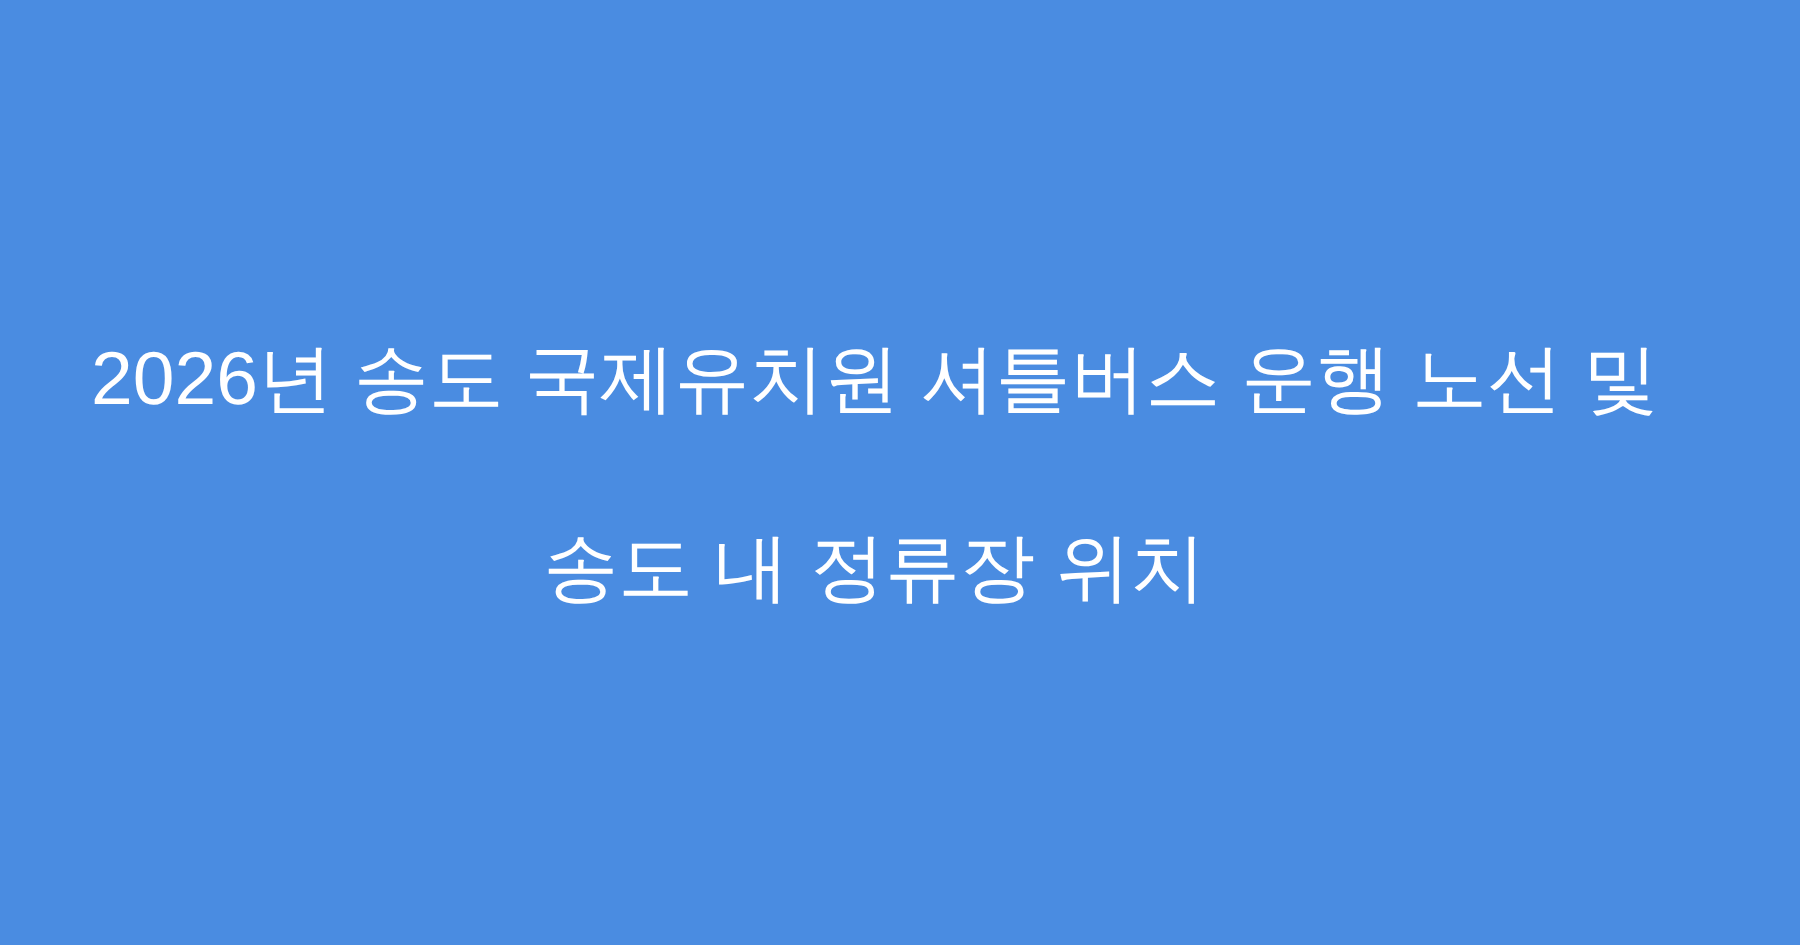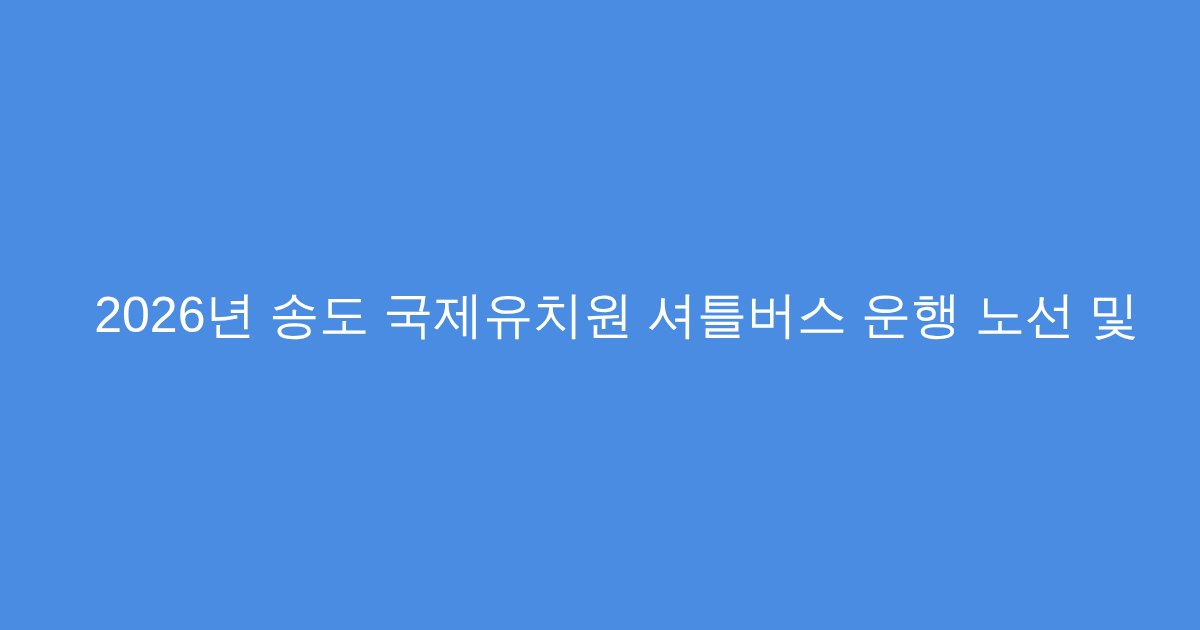--- a/index.html
+++ b/index.html
@@ -15,21 +15,20 @@
     font-family: "Liberation Sans", "DejaVu Sans", sans-serif;
   }
 
   #card {
     position: relative;
     width: 1200px;
     height: 630px;
     box-sizing: border-box;
     display: flex;
     align-items: center;
-    justify-content: center;
     background: #4a8ce1;
     padding-left: 33px;
   }
 
   #title-block {
     width: 1100px;
     margin: 0;
     padding: 0;
     text-align: center;
     color: #ffffff;
@@ -47,15 +46,16 @@
     display: block;
   }
 </style>
 </head>
 <body>
 
 <div id="card" style="background: rgb(74, 140, 225);">
 
   <h1 id="title-block" style="color: rgb(255, 255, 255);">
     <span class="title-line">2026년 송도 국제유치원 셔틀버스 운행 노선 및</span>
+    <span class="title-line">송도 내 정류장 위치</span>
   </h1>
 
 </div>
 
 </body></html>

